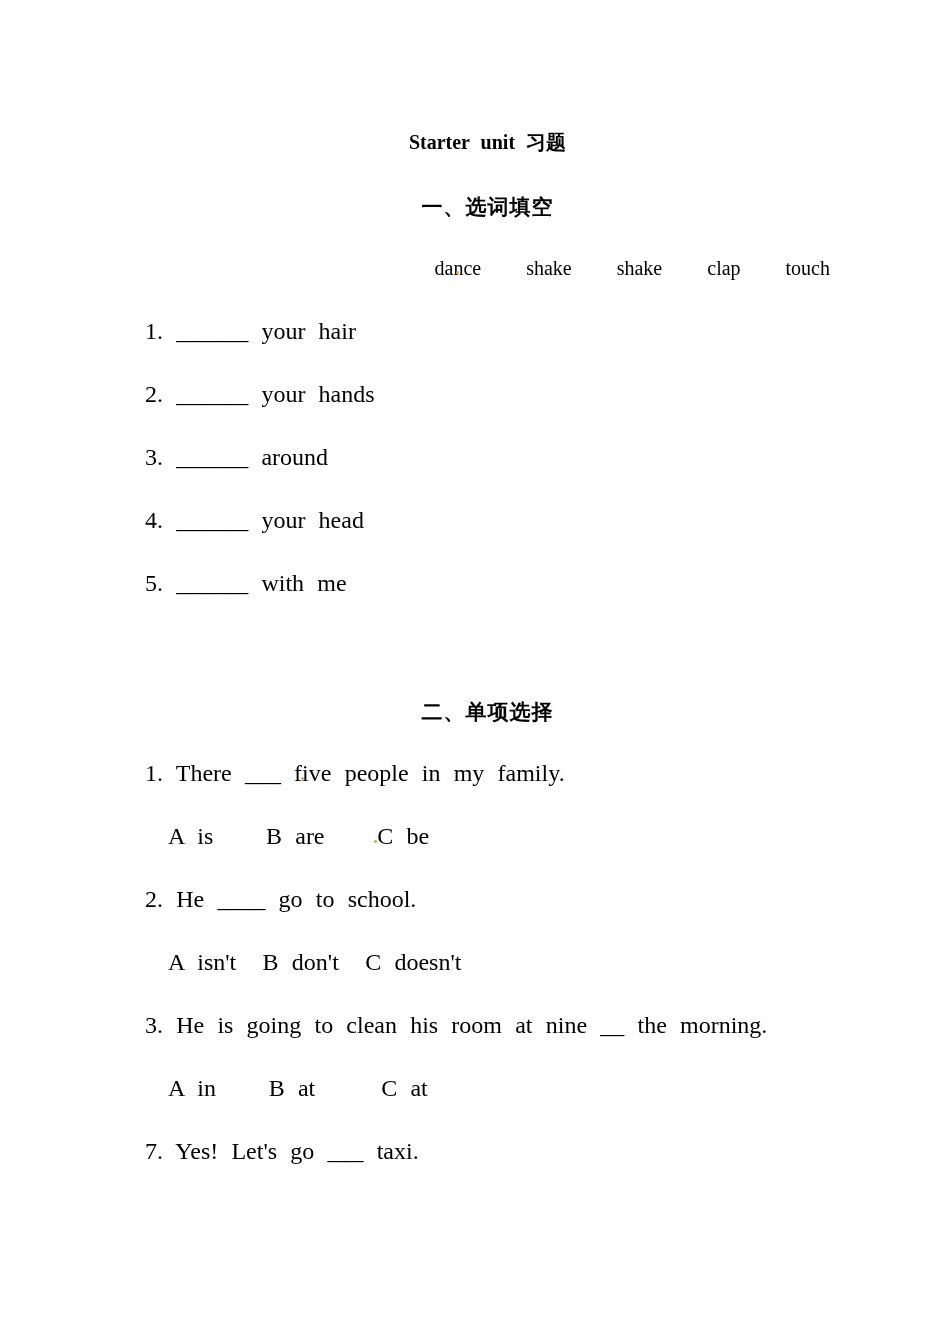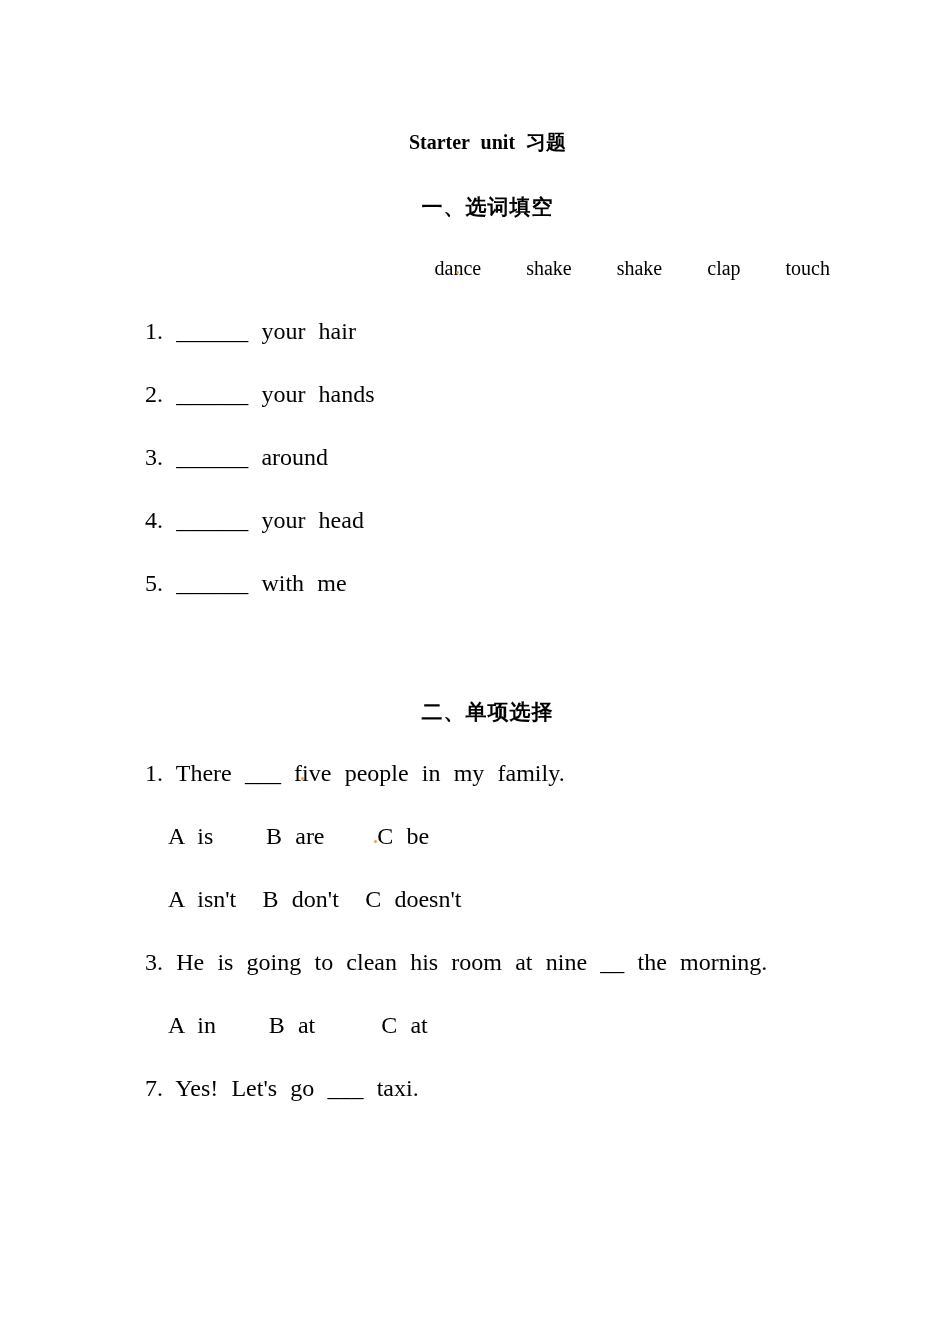--- a/index.html
+++ b/index.html
@@ -85,20 +85,21 @@
     <div class="line">2. ______ your hands</div>
     <div class="line">3. ______ around</div>
     <div class="line">4. ______ your head</div>
     <div class="line">5. ______ with me</div>
 
     <div class="heading sec2">二、单项选择</div>
 
     <div class="line">1. There ___ five people in my family.</div>
     <div class="line opts">A is    B are    C be</div>
 
+    <div class="line">2. He ____ go to school.</div>
     <div class="line opts">A isn't  B don't  C doesn't</div>
 
     <div class="line">3. He is going to clean his room at nine __ the morning.</div>
     <div class="line opts">A in    B at     C at</div>
 
     <div class="line">7. Yes! Let's go ___ taxi.</div>
 
   </div>
 
   <span class="speck" style="left:456px; top:271px;"></span>

